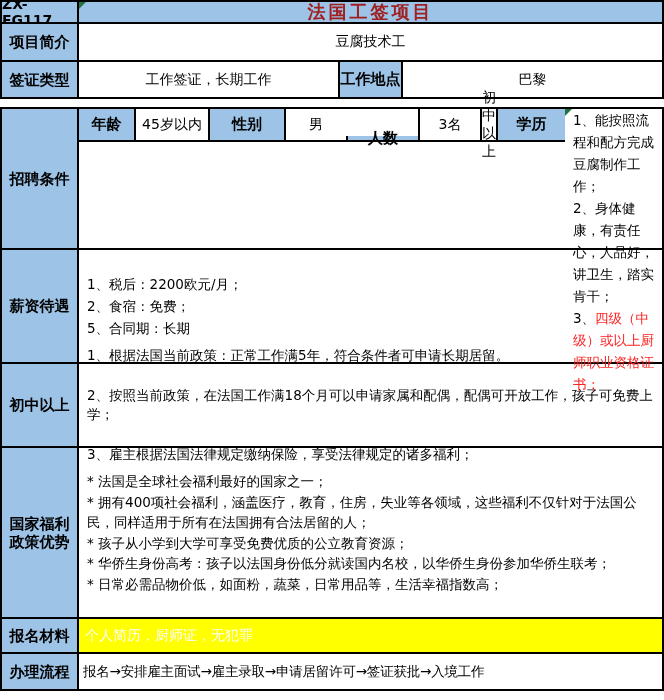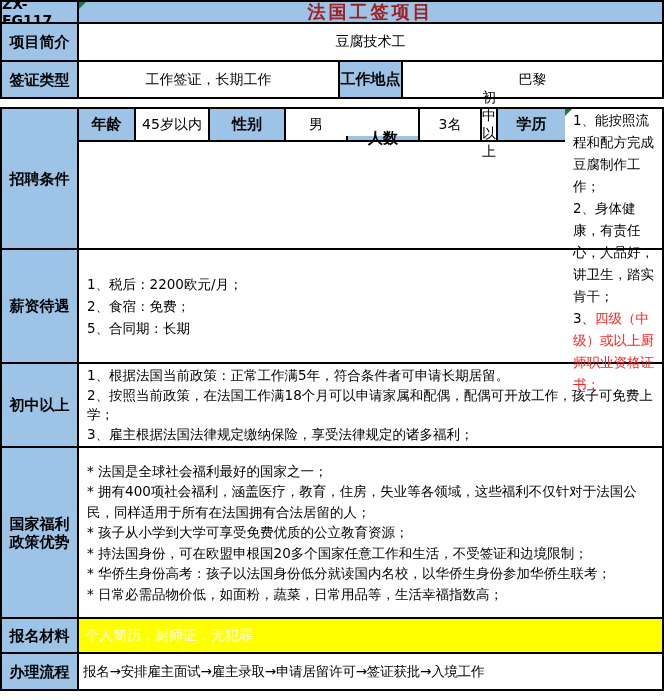--- a/index.html
+++ b/index.html
@@ -69,21 +69,21 @@
   .red-text { color:var(--highlight-red,#FF2222); }
 
   .multiline {
     flex:1; padding:4px 8px; border-left:2px solid #000;
     display:flex; flex-direction:column; justify-content:center;
     font-size:13.5px;
   }
   .r-salary     { height:114px; align-items:stretch; }
   .r-salary .multiline     { line-height:22px; }
   .r-advantages { height:84px;  align-items:stretch; }
-  .r-advantages .multiline { line-height:19.5px; }
+  .r-advantages .multiline { line-height:19.5px;gap:20px; }
   .r-welfare    { height:171px; align-items:stretch; }
   .r-welfare .multiline    { line-height:20.5px; }
 
   .r-materials { height:35px; }
   .materials-value {
     flex:1; background:var(--materials-yellow,#FFFF00);
     color:var(--materials-text,#FFFFFF);
     font-size:14px; padding-left:6px;
   }
   .r-process { height:37px; }
@@ -165,21 +165,20 @@
     </div>
 
     <div class="row r-welfare">
       <div class="cell lbl">
         <span><span>国家福利</span><br><span>政策优势</span></span>
       </div>
       <div class="multiline">
         <div>* 法国是全球社会福利最好的国家之一；</div>
         <div>* 拥有400项社会福利，涵盖医疗，教育，住房，失业等各领域，这些福利不仅针对于法国公民，同样适用于所有在法国拥有合法居留的人；</div>
         <div>* 孩子从小学到大学可享受免费优质的公立教育资源；</div>
-        <div>* 持法国身份，可在欧盟申根国20多个国家任意工作和生活，不受签证和边境限制；</div>
         <div>* 华侨生身份高考：孩子以法国身份低分就读国内名校，以华侨生身份参加华侨生联考；</div>
         <div>* 日常必需品物价低，如面粉，蔬菜，日常用品等，生活幸福指数高；</div>
       </div>
     </div>
 
     <div class="row r-materials">
       <div class="cell lbl">报名材料</div>
       <div class="cell materials-value">个人简历，厨师证，无犯罪</div>
     </div>
 

